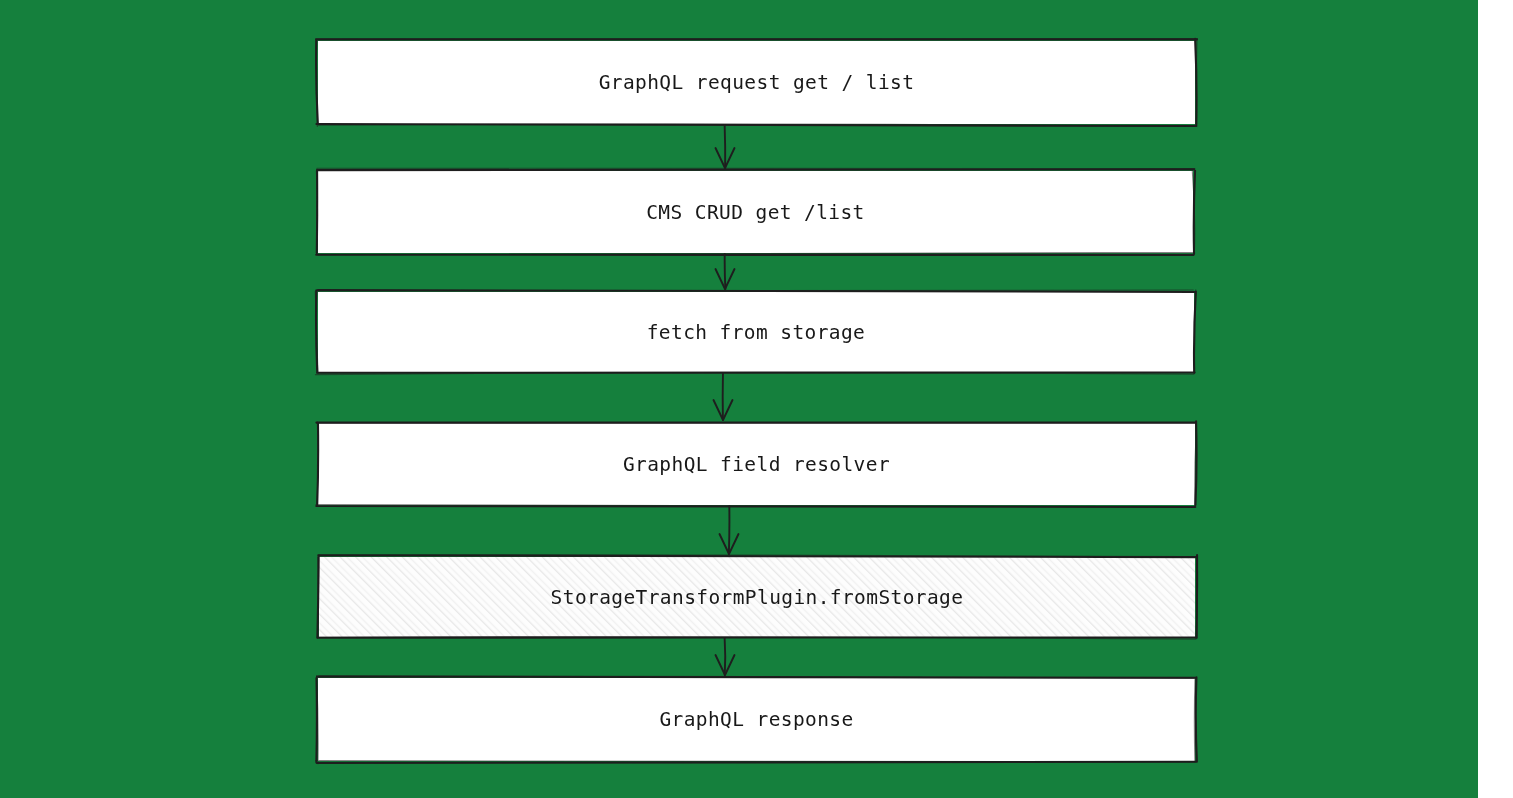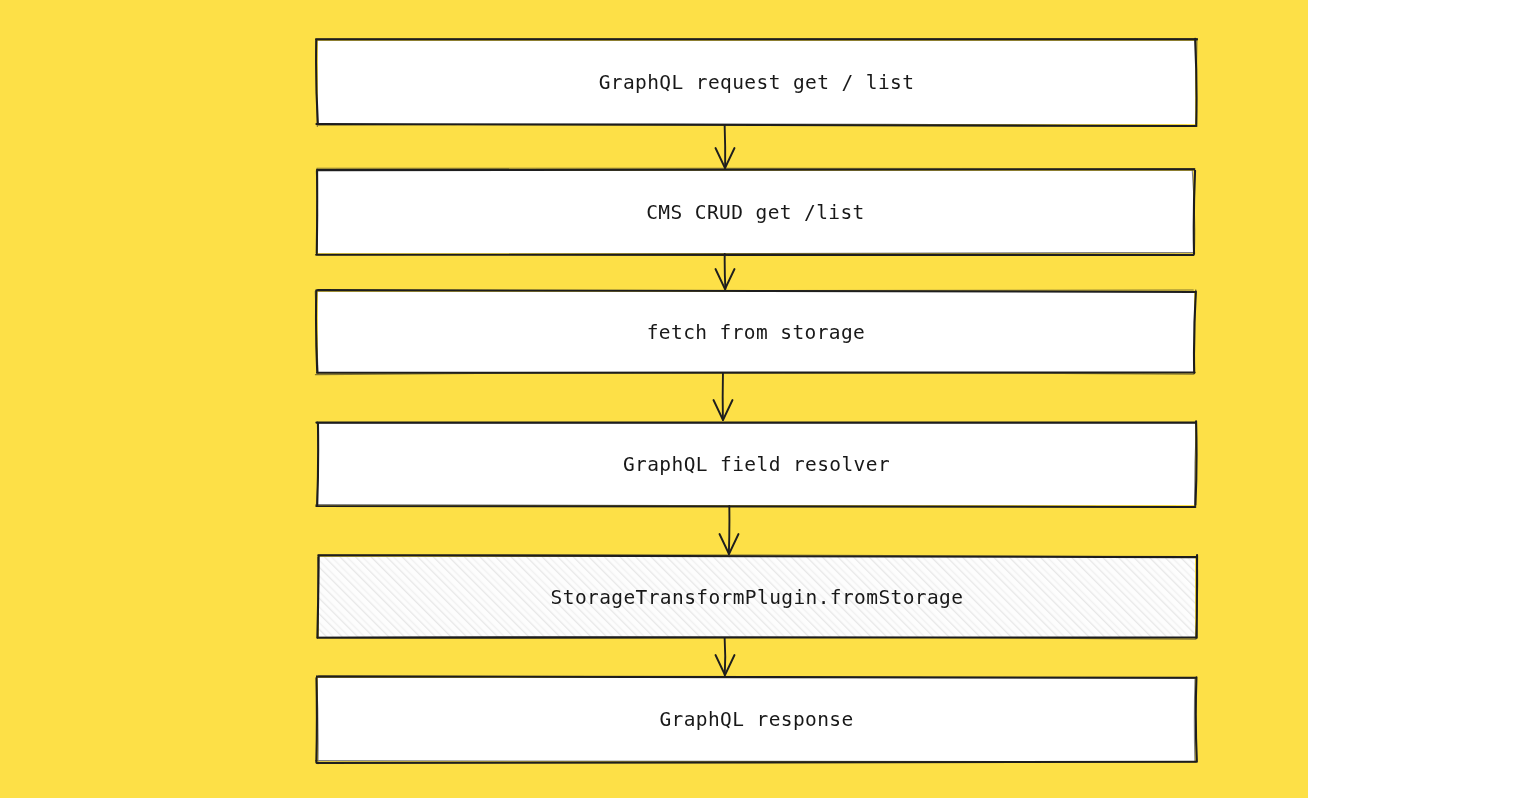--- a/index.html
+++ b/index.html
@@ -8,23 +8,23 @@
     background: #ffffff;
   }
   body {
     width: 1513px;
     height: 798px;
     overflow: hidden;
     font-family: "DejaVu Sans Mono", "Liberation Mono", monospace;
   }
   #diagram-root {
     position: relative;
-    width: 1308px;
+    width: 1478px;
     height: 798px;
-    background: #fde047;
+    background: #15803d;
   }
   svg.diagram-canvas {
     position: absolute;
     left: 0;
     top: 0;
     width: 1513px;
     height: 798px;
     display: block;
   }
   .node-label {

